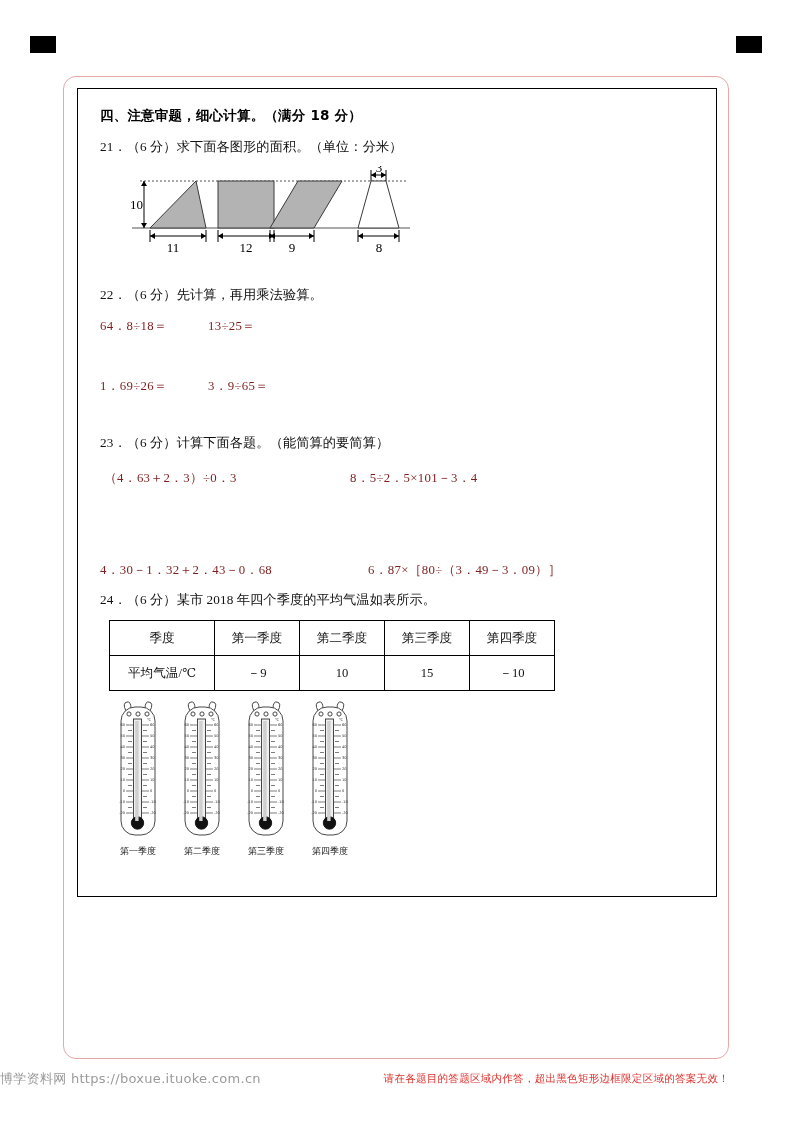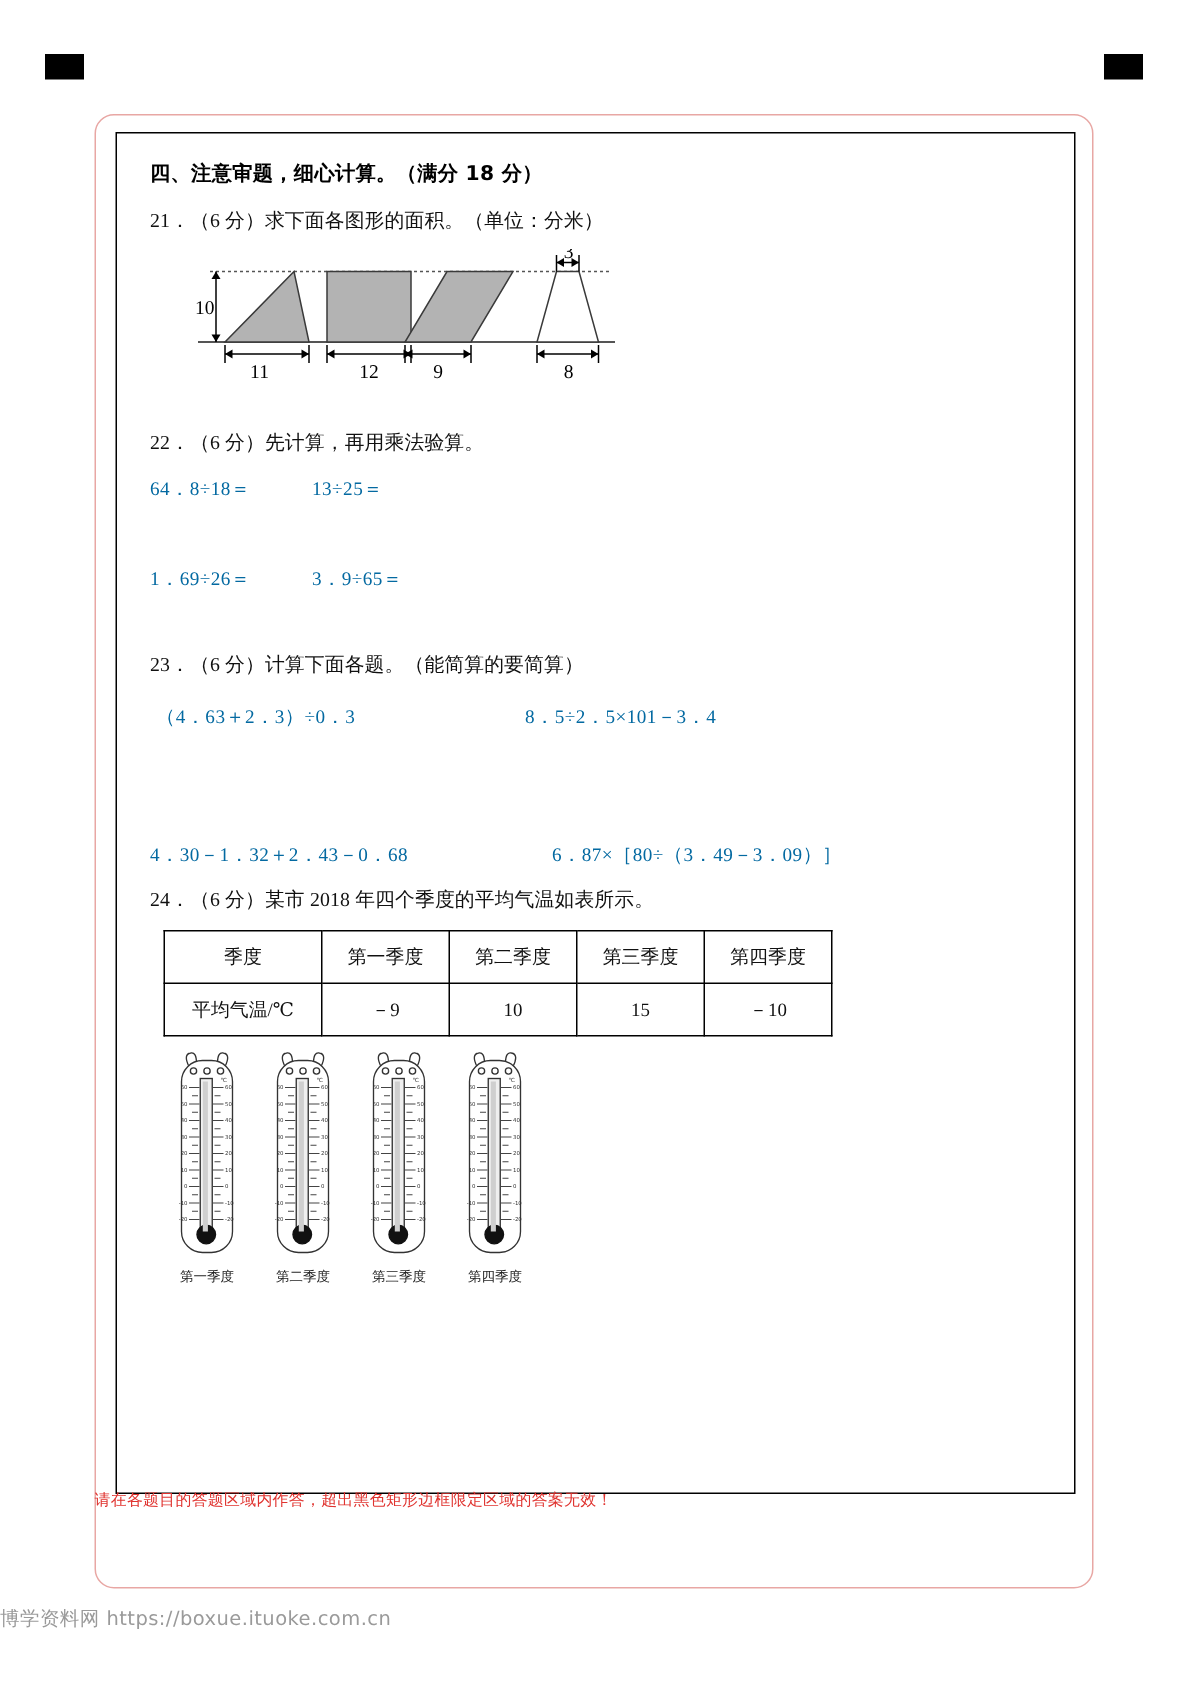--- a/index.html
+++ b/index.html
@@ -39,21 +39,21 @@
     box-sizing: border-box;
     background: #fff;
   }
 
   
   .answer-box {
     position: absolute;
     left: 77px;
     top: 88px;
     width: 640px;
-    height: 908px;
+    height: 809px;
     border: 1.4px solid #000;
     box-sizing: border-box;
     background: #fff;
   }
 
   .inner {
     position: absolute;
     left: 0; top: 0; right: 0; bottom: 0;
     padding: 14px 22px 0 22px;
   }
@@ -69,21 +69,21 @@
   }
   .q-line {
     font-size: 13.2px;
     color: #111;
     margin: 13px 0 0 0;
     letter-spacing: 0.1px;
   }
   .expr-row {
     margin-top: 14px;
     font-size: 12.8px;
-    color: #0369a1;
+    color: #7f1d1d;
     position: relative;
     height: 16px;
   }
   .expr {
     position: absolute;
     white-space: pre;
     letter-spacing: 0.3px;
   }
 
   
@@ -134,23 +134,23 @@
     font-size: 9px;
     margin-top: 3px;
     color: #222;
     white-space: nowrap;
   }
 
   
   .notice {
     position: absolute;
     left: 63px;
-    top: 993px;
+    top: 1072px;
     width: 666px;
-    text-align: left;
+    text-align: right;
     font-family: "DejaVu Sans", "Liberation Sans", sans-serif;
     font-size: 10.6px;
     color: #e0332f;
     letter-spacing: 0.2px;
   }
   .watermark {
     position: absolute;
     left: 0;
     top: 1070px;
     width: 792px;

